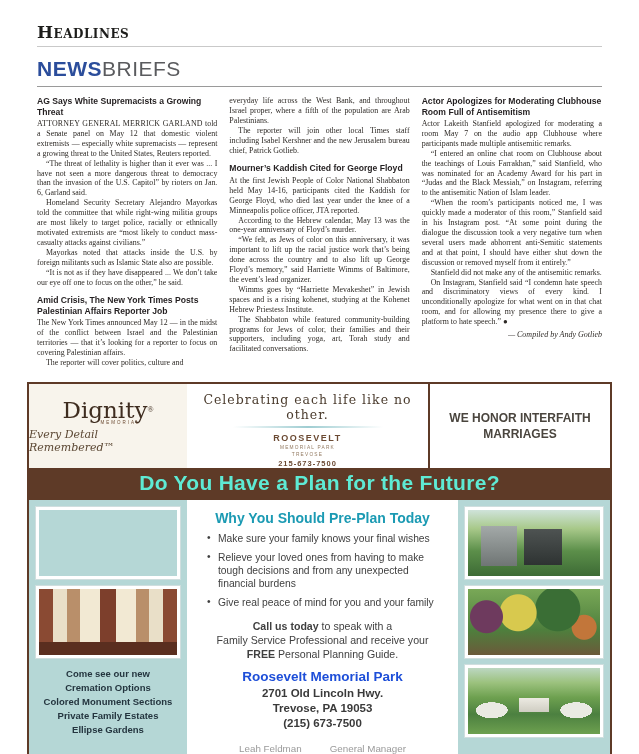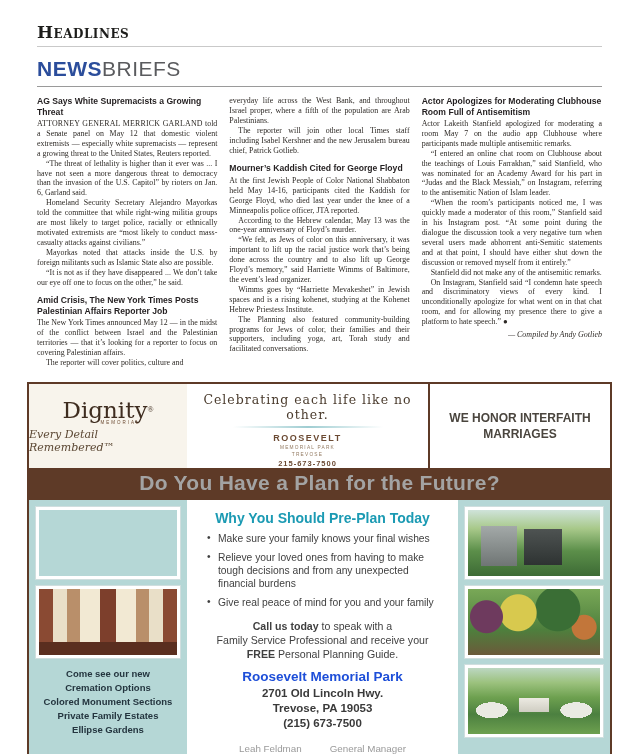--- a/index.html
+++ b/index.html
@@ -49,21 +49,21 @@
     background:linear-gradient(90deg,rgba(150,200,205,0) 0%,#9fcdd2 50%,rgba(150,200,205,0) 100%);}
   .roosevelt-name{font-family:"Liberation Sans",sans-serif;font-weight:700;font-size:9px;letter-spacing:1.5px;color:#6b4a33;}
   .roosevelt-sub{font-family:"Liberation Sans",sans-serif;font-size:4.8px;letter-spacing:1.2px;color:#937a61;margin-top:2px;}
   .roosevelt-phone{font-family:"Liberation Sans",sans-serif;font-weight:700;font-size:7.5px;letter-spacing:1px;color:#6b4a33;margin-top:2px;}
   .ad-top-right{
     width:152px;border-left:2px solid #5e3a27;display:flex;align-items:center;justify-content:center;
     font-family:"Liberation Sans",sans-serif;font-weight:700;font-size:12px;line-height:1.35;
     color:#4a453e;text-align:center;padding:0 14px;
   }
   .ad-banner{
-    background:#5e3a27;color:#a3a3a3;text-align:center;
+    background:#5e3a27;color:#5eead4;text-align:center;
     font-family:"Liberation Sans",sans-serif;font-weight:700;font-size:21px;
     padding:3px 0 5px 0;letter-spacing:.3px;
   }
   .ad-body{display:flex;}
   .ad-side{background:#b5d7d6;padding:7px;display:flex;flex-direction:column;gap:7px;}
   .ad-side.left{width:144px;}
   .ad-side.right{width:138px;}
   .photo{border:3px solid #ffffff;outline:1px solid #cfdede;height:66px;}
   .ph-garden{background:
     linear-gradient(#ececе4,#cfcfc6) no-repeat 86% 18%/10px 42px,
@@ -135,21 +135,21 @@
     </div>
 
     <div class="col">
       <p>everyday life across the West Bank, and throughout Israel proper, where a fifth of the population are Arab Palestinians.</p>
       <p class="ind">The reporter will join other local Times staff including Isabel Kershner and the new Jerusalem bureau chief, Patrick Gotlieb.</p>
       <h3 class="later">Mourner’s Kaddish Cited for George Floyd</h3>
       <p>At the first Jewish People of Color National Shabbaton held May 14-16, participants cited the Kaddish for George Floyd, who died last year under the knee of a Minneapolis police officer, JTA reported.</p>
       <p class="ind">According to the Hebrew calendar, May 13 was the one-year anniversary of Floyd’s murder.</p>
       <p class="ind">“We felt, as Jews of color on this anniversary, it was important to lift up the racial justice work that’s being done across the country and to also lift up George Floyd’s memory,” said Harriette Wimms of Baltimore, the event’s lead organizer.</p>
       <p class="ind">Wimms goes by “Harriette Mevakeshet” in Jewish spaces and is a rising kohenet, studying at the Kohenet Hebrew Priestess Institute.</p>
-      <p class="ind">The Planning also featured community-building programs for Jews of color, their families and their supporters, including yoga, art, Torah study and facilitated conversations.</p>
+      <p class="ind">The Shabbaton while featured community-building programs for Jews of color, their families and their supporters, including yoga, art, Torah study and facilitated conversations.</p>
     </div>
 
     <div class="col">
       <h3>Actor Apologizes for Moderating Clubhouse Room Full of Antisemitism</h3>
       <p>Actor Lakeith Stanfield apologized for moderating a room May 7 on the audio app Clubhouse where participants made multiple antisemitic remarks.</p>
       <p class="ind">“I entered an online chat room on Clubhouse about the teachings of Louis Farrakhan,” said Stanfield, who was nominated for an Academy Award for his part in “Judas and the Black Messiah,” on Instagram, referring to the antisemitic Nation of Islam leader.</p>
       <p class="ind">“When the room’s participants noticed me, I was quickly made a moderator of this room,” Stanfield said in his Instagram post. “At some point during the dialogue the discussion took a very negative turn when several users made abhorrent anti-Semitic statements and at that point, I should have either shut down the discussion or removed myself from it entirely.”</p>
       <p class="ind">Stanfield did not make any of the antisemitic remarks.</p>
       <p class="ind">On Instagram, Stanfield said “I condemn hate speech and discriminatory views of every kind. I unconditionally apologize for what went on in that chat room, and for allowing my presence there to give a platform to hate speech.” ●</p>
       <div class="byline">— Compiled by Andy Gotlieb</div>

